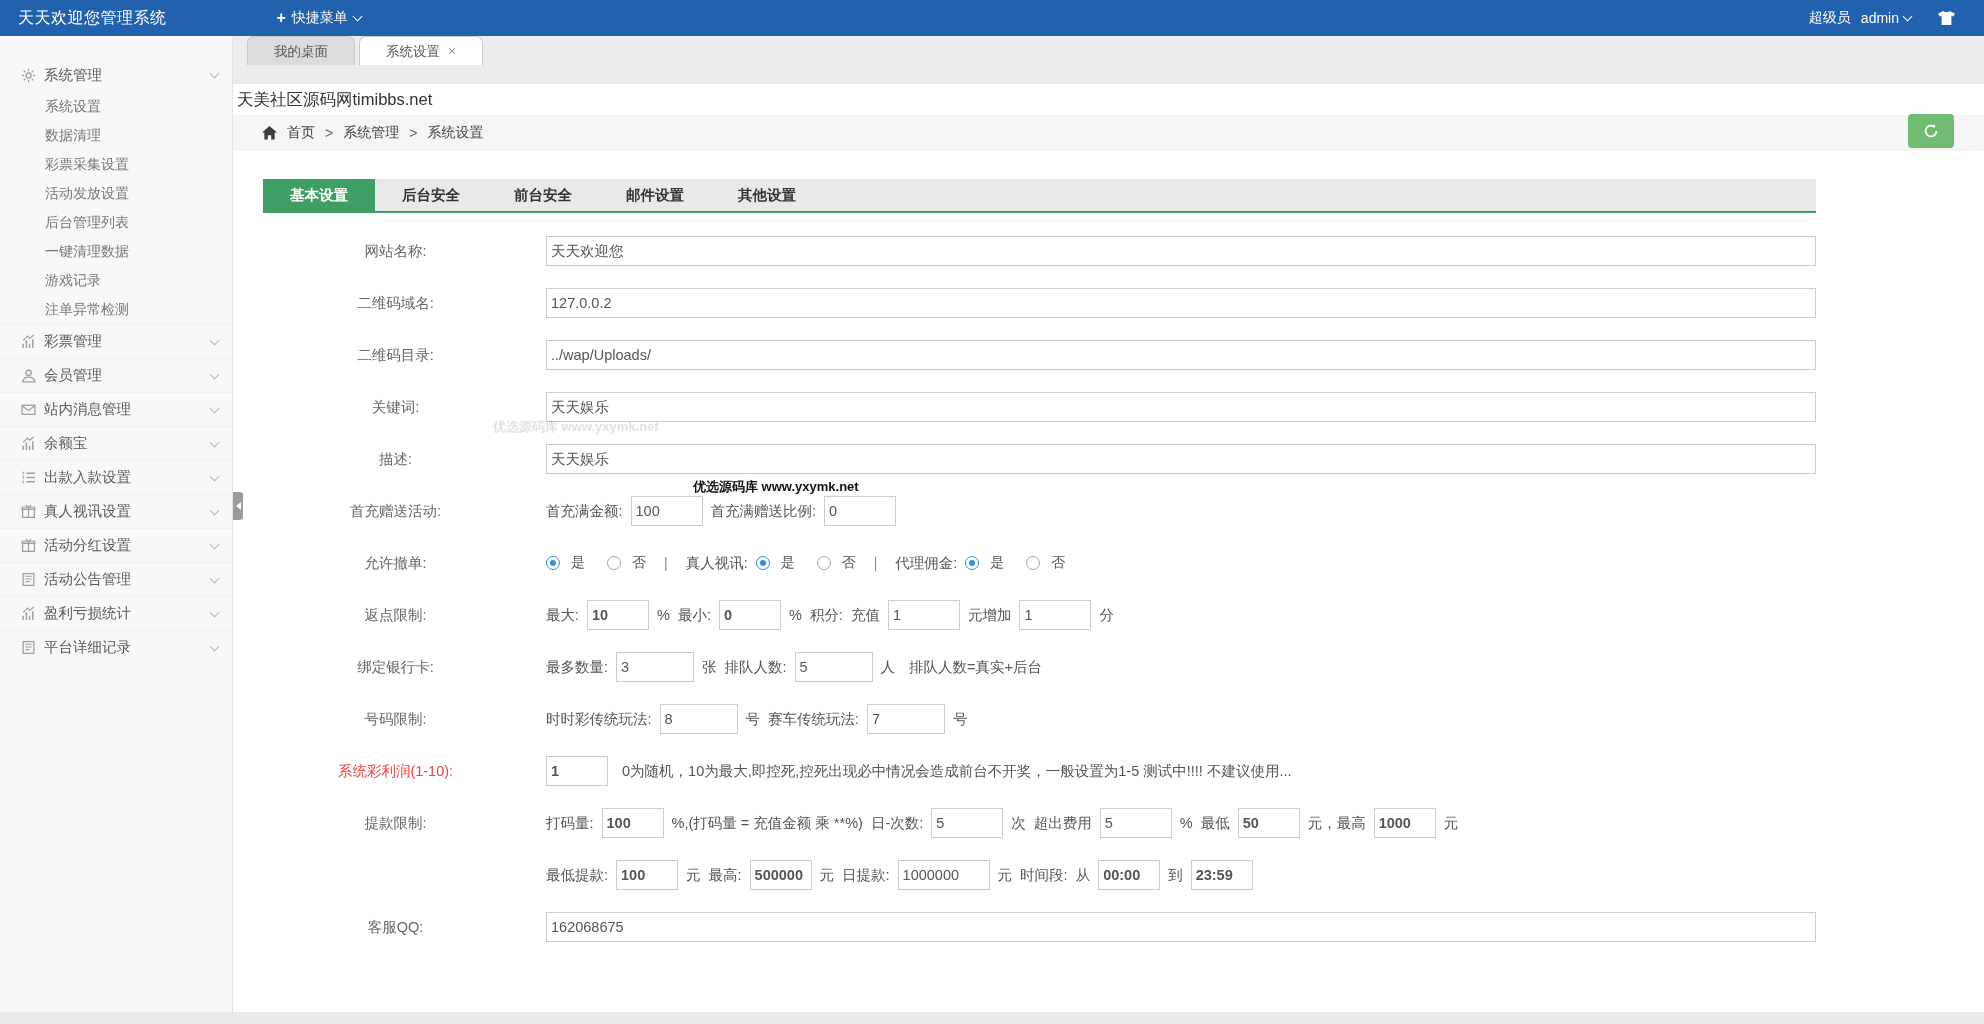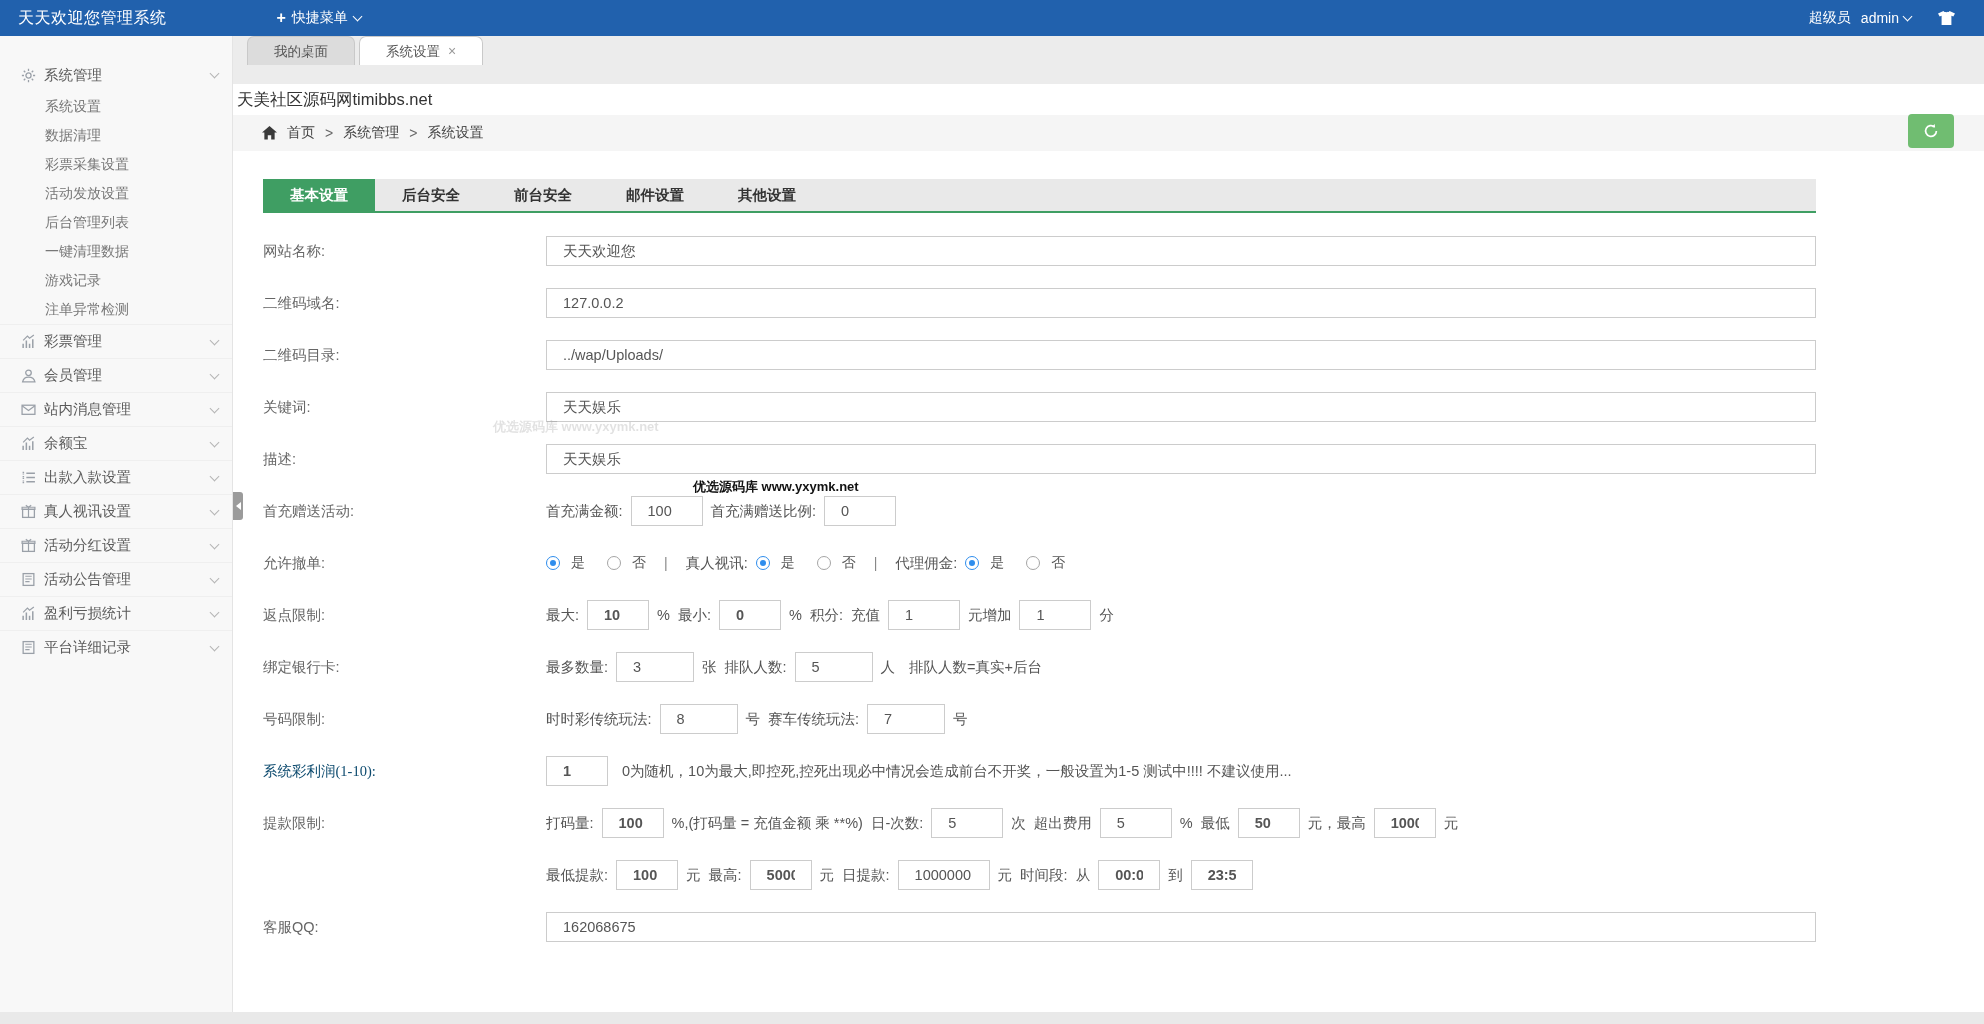--- a/index.html
+++ b/index.html
@@ -58,24 +58,24 @@
     border-radius:4px; display:flex; align-items:center; justify-content:center; cursor:pointer; }
 
   
   .formarea { padding:28px 0 0 30px; }
   .stabs { display:flex; width:1553px; background:#e9e9e9; border-bottom:2px solid #3f9e63; }
   .stab { height:32px; line-height:32px; padding:0 27px; font-size:14.5px; font-weight:bold; color:#333; cursor:pointer; }
   .stab.active { background:#3f9e63; color:#fff; }
 
   .rows { margin-top:23px; position:relative; }
   .form-row { display:flex; align-items:center; min-height:30px; margin-bottom:22px; }
-  .f-label { width:283px; flex:none; text-align:left; padding-right:18px; color:#666; font-size:14.5px; }
-  .f-label.red { color:#0c4a6e;font-family:Liberation Serif, serif; }
+  .f-label { width:283px; flex:none; text-align:center; padding-right:18px; color:#666; font-size:14.5px; }
+  .f-label.red { color:#ef4444; }
   .f-controls { display:flex; align-items:center; gap:8px; flex-wrap:nowrap; white-space:nowrap; color:#555; }
-  input[type=text] { height:30px; border:1px solid #ccc; padding:0 16px; font-size:14.5px; color:#555;
+  input[type=text] { height:30px; border:1px solid #ccc; padding:0 4px; font-size:14.5px; color:#555;
     font-family:inherit; background:#fff; outline:none; }
   .w-full { width:1270px; }
   .w70 { width:72px; } .w60 { width:62px;font-weight:bold; } .w78 { width:78px; } .w90 { width:92px; }
   .ilabel { color:#555; font-size:14.5px; }
   .unit { color:#555; font-size:14.5px; }
   .divider { margin:0 10px; color:#888; }
 
   .radio { width:14px; height:14px; border:1px solid #a5a5a5; border-radius:50%; display:inline-block;
     position:relative; background:#fff; margin-right:3px; cursor:pointer; flex:none; }
   .radio.checked { border-color:#2e8ded; }

